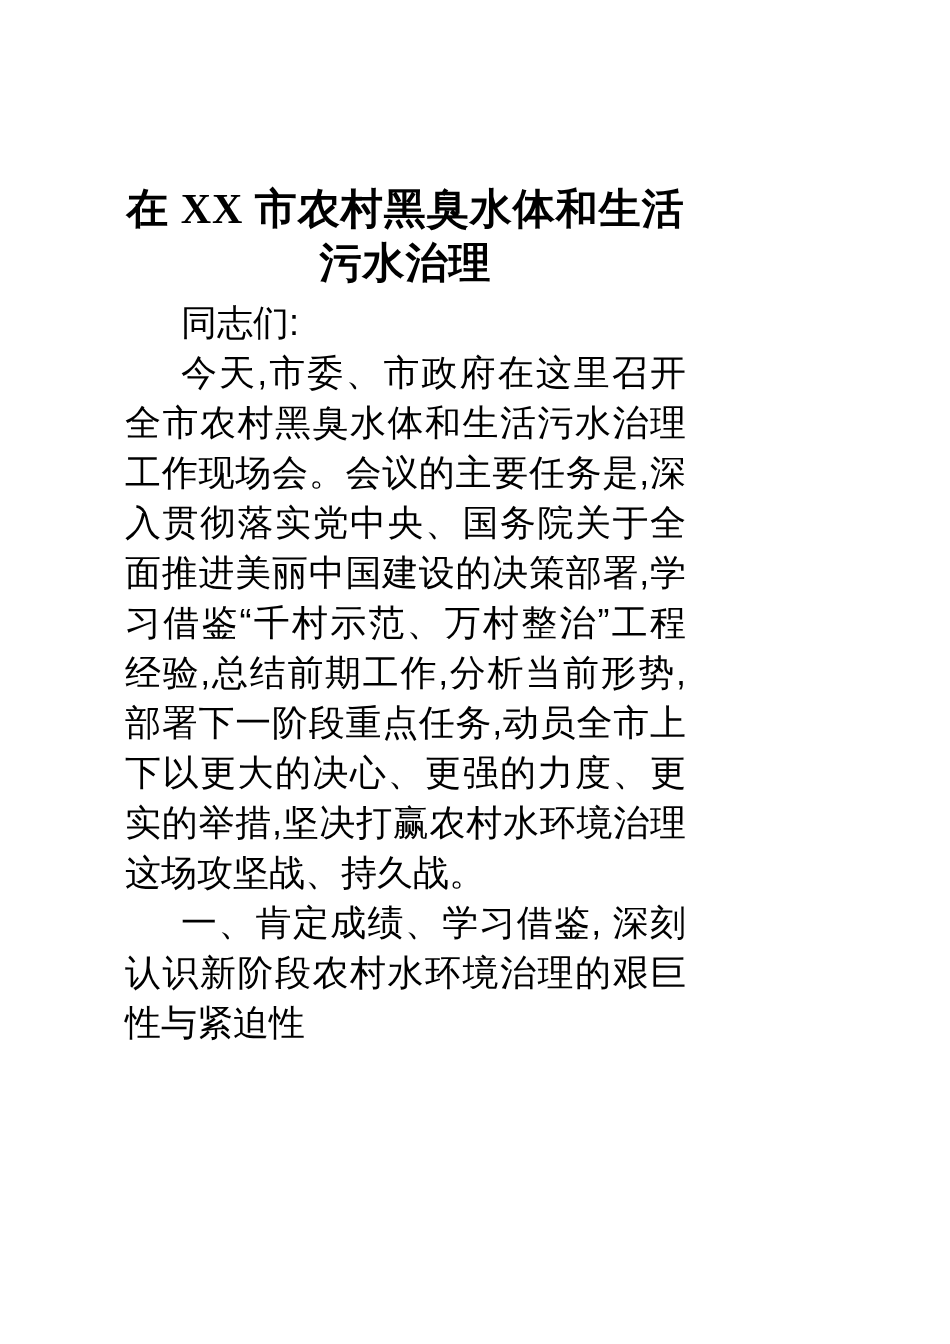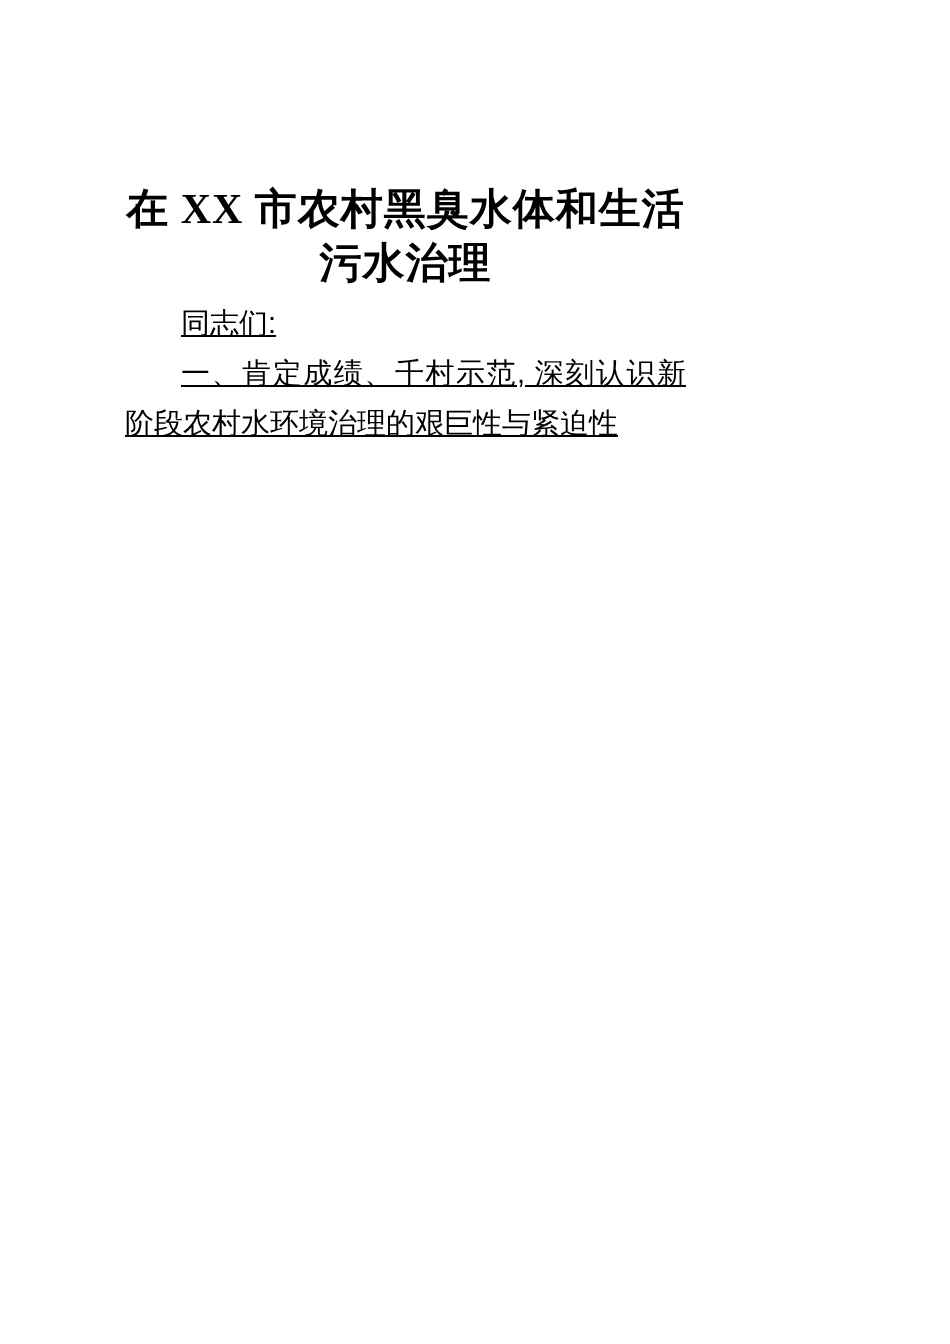--- a/index.html
+++ b/index.html
@@ -27,23 +27,22 @@
     line-height: 54px;
     text-align: center;
     letter-spacing: 1px;
     margin: 0 0 8px 0;
   }
   .doc-title .title-line {
     display: block;
   }
   .body-text {
     font-family: "Liberation Sans", "DejaVu Sans", sans-serif;
-    font-size: 29px;
+    font-size: 36px;
     line-height: 50px;
-    text-decoration: underline;
   }
   .body-text p {
     margin: 0;
     text-align: justify;
     text-indent: 56px;
     word-break: break-all;
   }
   .body-text p.salutation {
     text-align: left;
   }
@@ -54,20 +53,21 @@
 <div class="page">
   <div class="content">
 
     <h1 class="doc-title">
       <span class="title-line">在 XX 市农村黑臭水体和生活污水治理</span>
     </h1>
 
     <div class="body-text">
       <p class="salutation">同志们:</p>
 
+      <p>今天,市委、市政府在这里召开全市农村黑臭水体和生活污水治理工作现场会。会议的主要任务是,深入贯彻落实党中央、国务院关于全面推进美丽中国建设的决策部署,学习借鉴“千村示范、万村整治”工程经验,总结前期工作,分析当前形势,部署下一阶段重点任务,动员全市上下以更大的决心、更强的力度、更实的举措,坚决打赢农村水环境治理这场攻坚战、持久战。</p>
 
 
-      <p>一、肯定成绩、千村示范, 深刻认识新阶段农村水环境治理的艰巨性与紧迫性</p>
+      <p>一、肯定成绩、学习借鉴, 深刻认识新阶段农村水环境治理的艰巨性与紧迫性</p>
 
     </div>
 
   </div>
 </div>
 
 </body></html>

